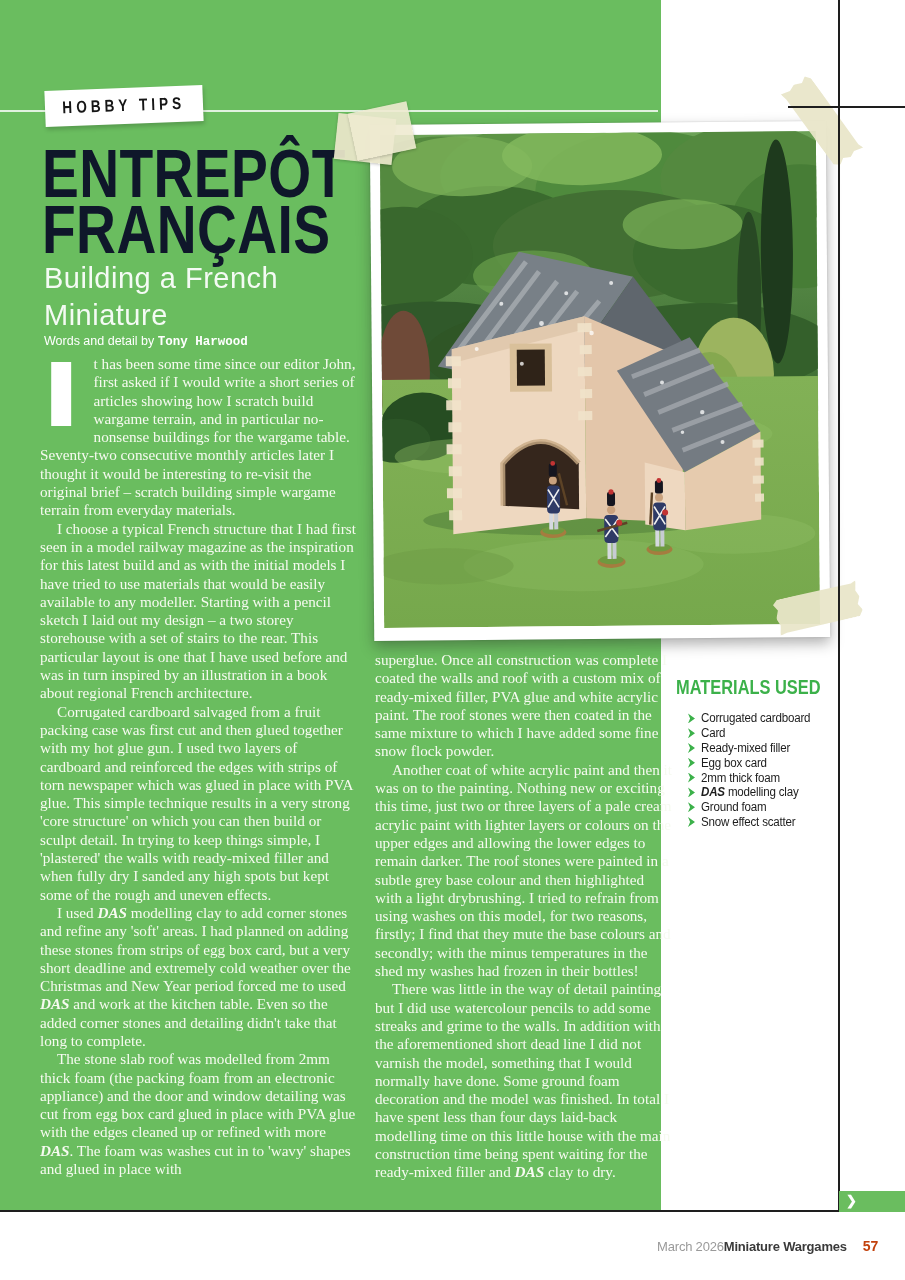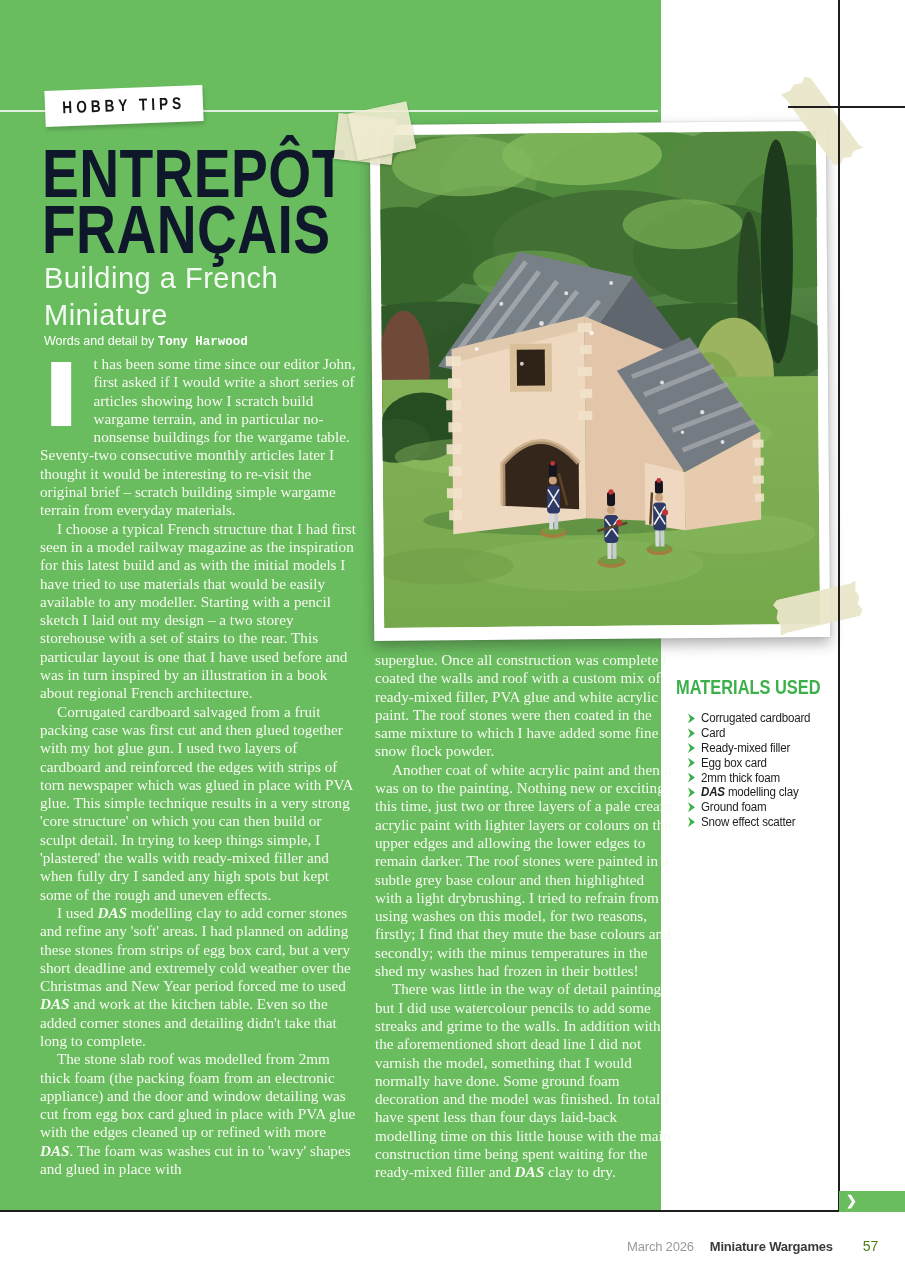--- a/index.html
+++ b/index.html
@@ -66,22 +66,22 @@
   .m-bullet{display:inline-block;width:7px;height:10px;background:#3cb14a;flex:0 0 auto;
             clip-path:polygon(0 0,100% 50%,0 100%,30% 50%);margin-right:6px;}
   .m-text{font-size:12.3px;letter-spacing:-.2px;transform:scaleX(.94);transform-origin:0 50%;white-space:nowrap;}
 
   
   .next{position:absolute;left:839px;top:1191px;width:66px;height:21px;background:#6abd5f;z-index:5;}
   .chev{position:absolute;left:7px;top:2px;color:#ffffff;font-size:13px;font-weight:800;}
   .footer{position:absolute;top:1238px;right:27px;z-index:2;display:flex;align-items:flex-end;
           font-size:13px;letter-spacing:-.2px;}
   .f-issue{color:#9a9a9a;font-weight:400;}
-  .f-mag{color:#3a3a3a;font-weight:700;margin-left:16px;}
-  .f-page{color:#4d7c0f;font-weight:400;margin-left:30px;font-size:14px;}
+  .f-mag{color:#3a3a3a;font-weight:700;margin-left:0;}
+  .f-page{color:#c2410c;font-weight:700;margin-left:16px;font-size:14px;}
 </style>
 </head>
 <body>
 
 <div class="page">
   <div class="green-bg"></div>
   <div class="rule-white"></div>
   <div class="rule-right"></div>
   <div class="rule-vert"></div>
   <div class="rule-bottom"></div>

